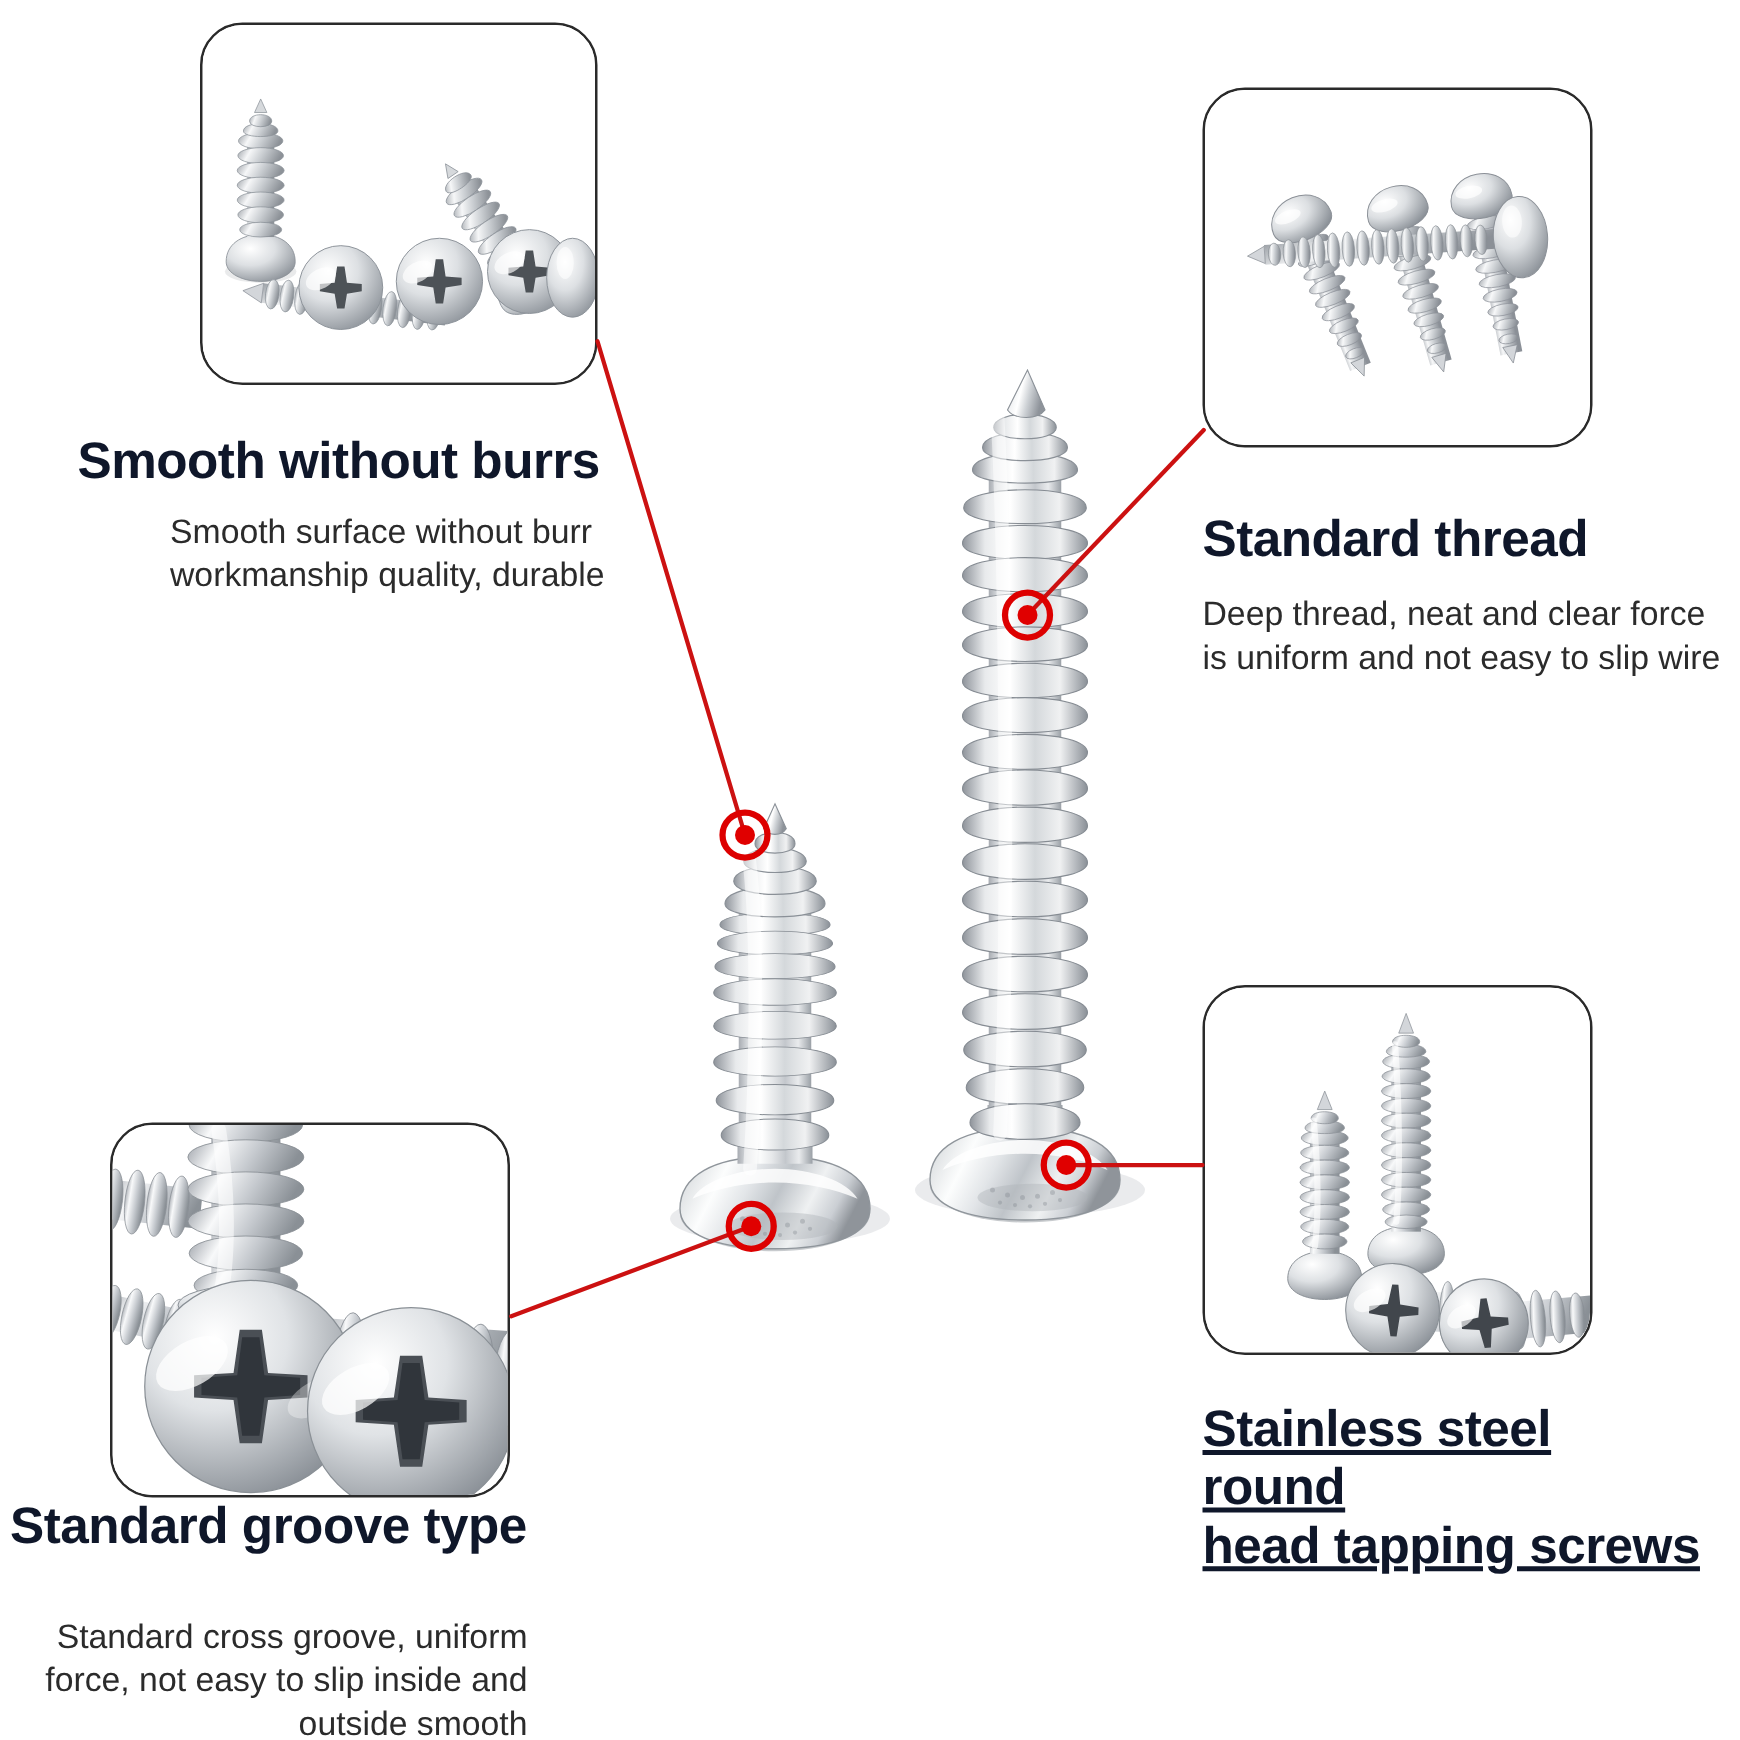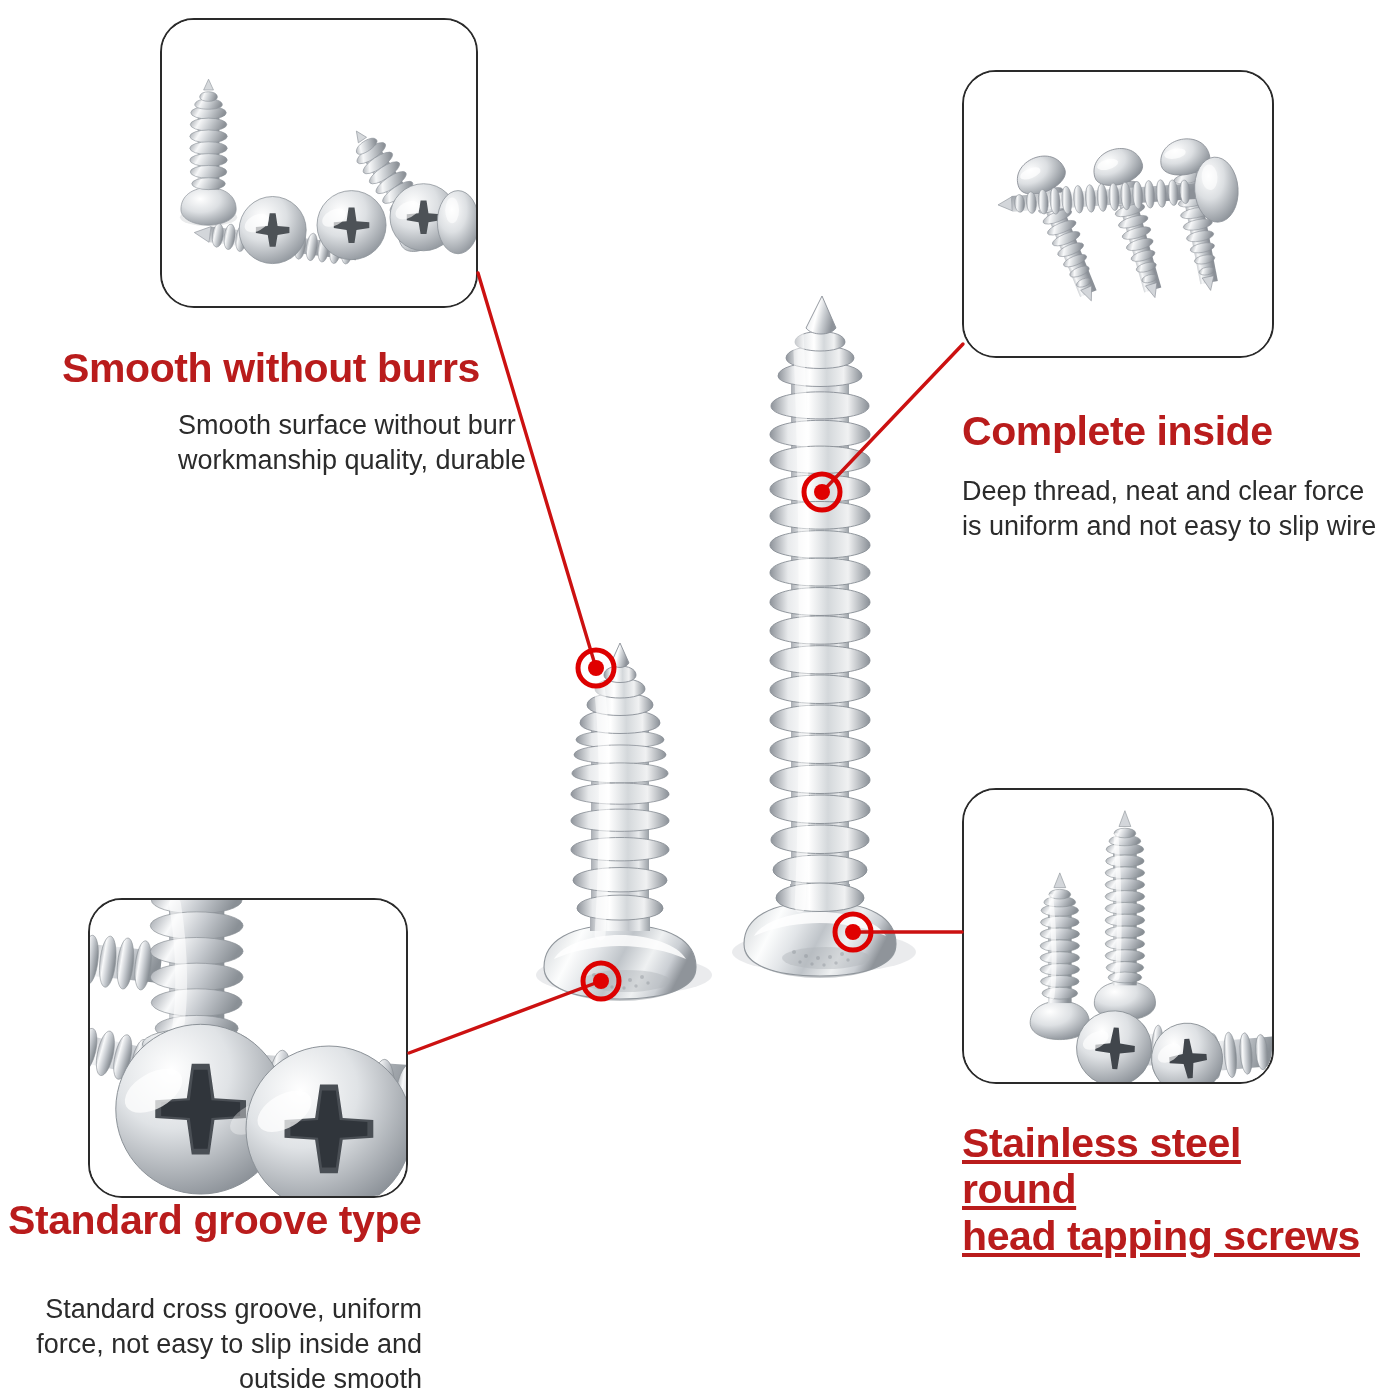--- a/index.html
+++ b/index.html
@@ -19,21 +19,21 @@
     border-radius:34px;
     overflow:hidden;
     box-sizing:border-box;
   }
   .panel svg{display:block;width:100%;height:100%;}
 
   
   .heading{
     position:absolute;
     font-weight:bold;
-    color:#b91c1c;
+    color:#0f172a;
     font-size:41px;
     line-height:1.13;
     letter-spacing:-0.4px;
     white-space:pre-line;
   }
   .body{
     position:absolute;
     color:#2b2b2b;
     font-size:27px;
     line-height:1.30;
@@ -547,24 +547,24 @@
         <circle cx="601" cy="981" r="8" fill="#e00000"></circle>
       </g>
       <g>
         <circle cx="853" cy="932" r="18" fill="none" stroke="#dd0000" stroke-width="5"></circle>
         <circle cx="853" cy="932" r="8" fill="#e00000"></circle>
       </g>
     </g>
   </svg>
 
   <div class="heading ta-left" style="left:62px;top:345px;width:470px;">Smooth without burrs</div>
-  <div class="body ta-left" style="left:136px;top:408px;width:420px;margin-left:42px;">Smooth surface without burr
+  <div class="body ta-left" style="left:136px;top:408px;width:420px;">Smooth surface without burr
 workmanship quality, durable</div>
 
-  <div class="heading ta-left" style="left:962px;top:408px;width:420px;">Complete inside</div>
+  <div class="heading ta-left" style="left:962px;top:408px;width:420px;">Standard thread</div>
   <div class="body ta-left" style="left:962px;top:474px;width:432px;">Deep thread, neat and clear force
 is uniform and not easy to slip wire</div>
 
   <div class="heading ta-left" style="left:8px;top:1197px;width:470px;">Standard groove type</div>
   <div class="body ta-right" style="left:12px;top:1292px;width:410px;">Standard cross groove, uniform
 force, not easy to slip inside and
 outside smooth</div>
 
   <div class="heading ta-left" style="left:962px;top:1120px;width:400px;text-decoration:underline;">Stainless steel round
 head tapping screws</div>

